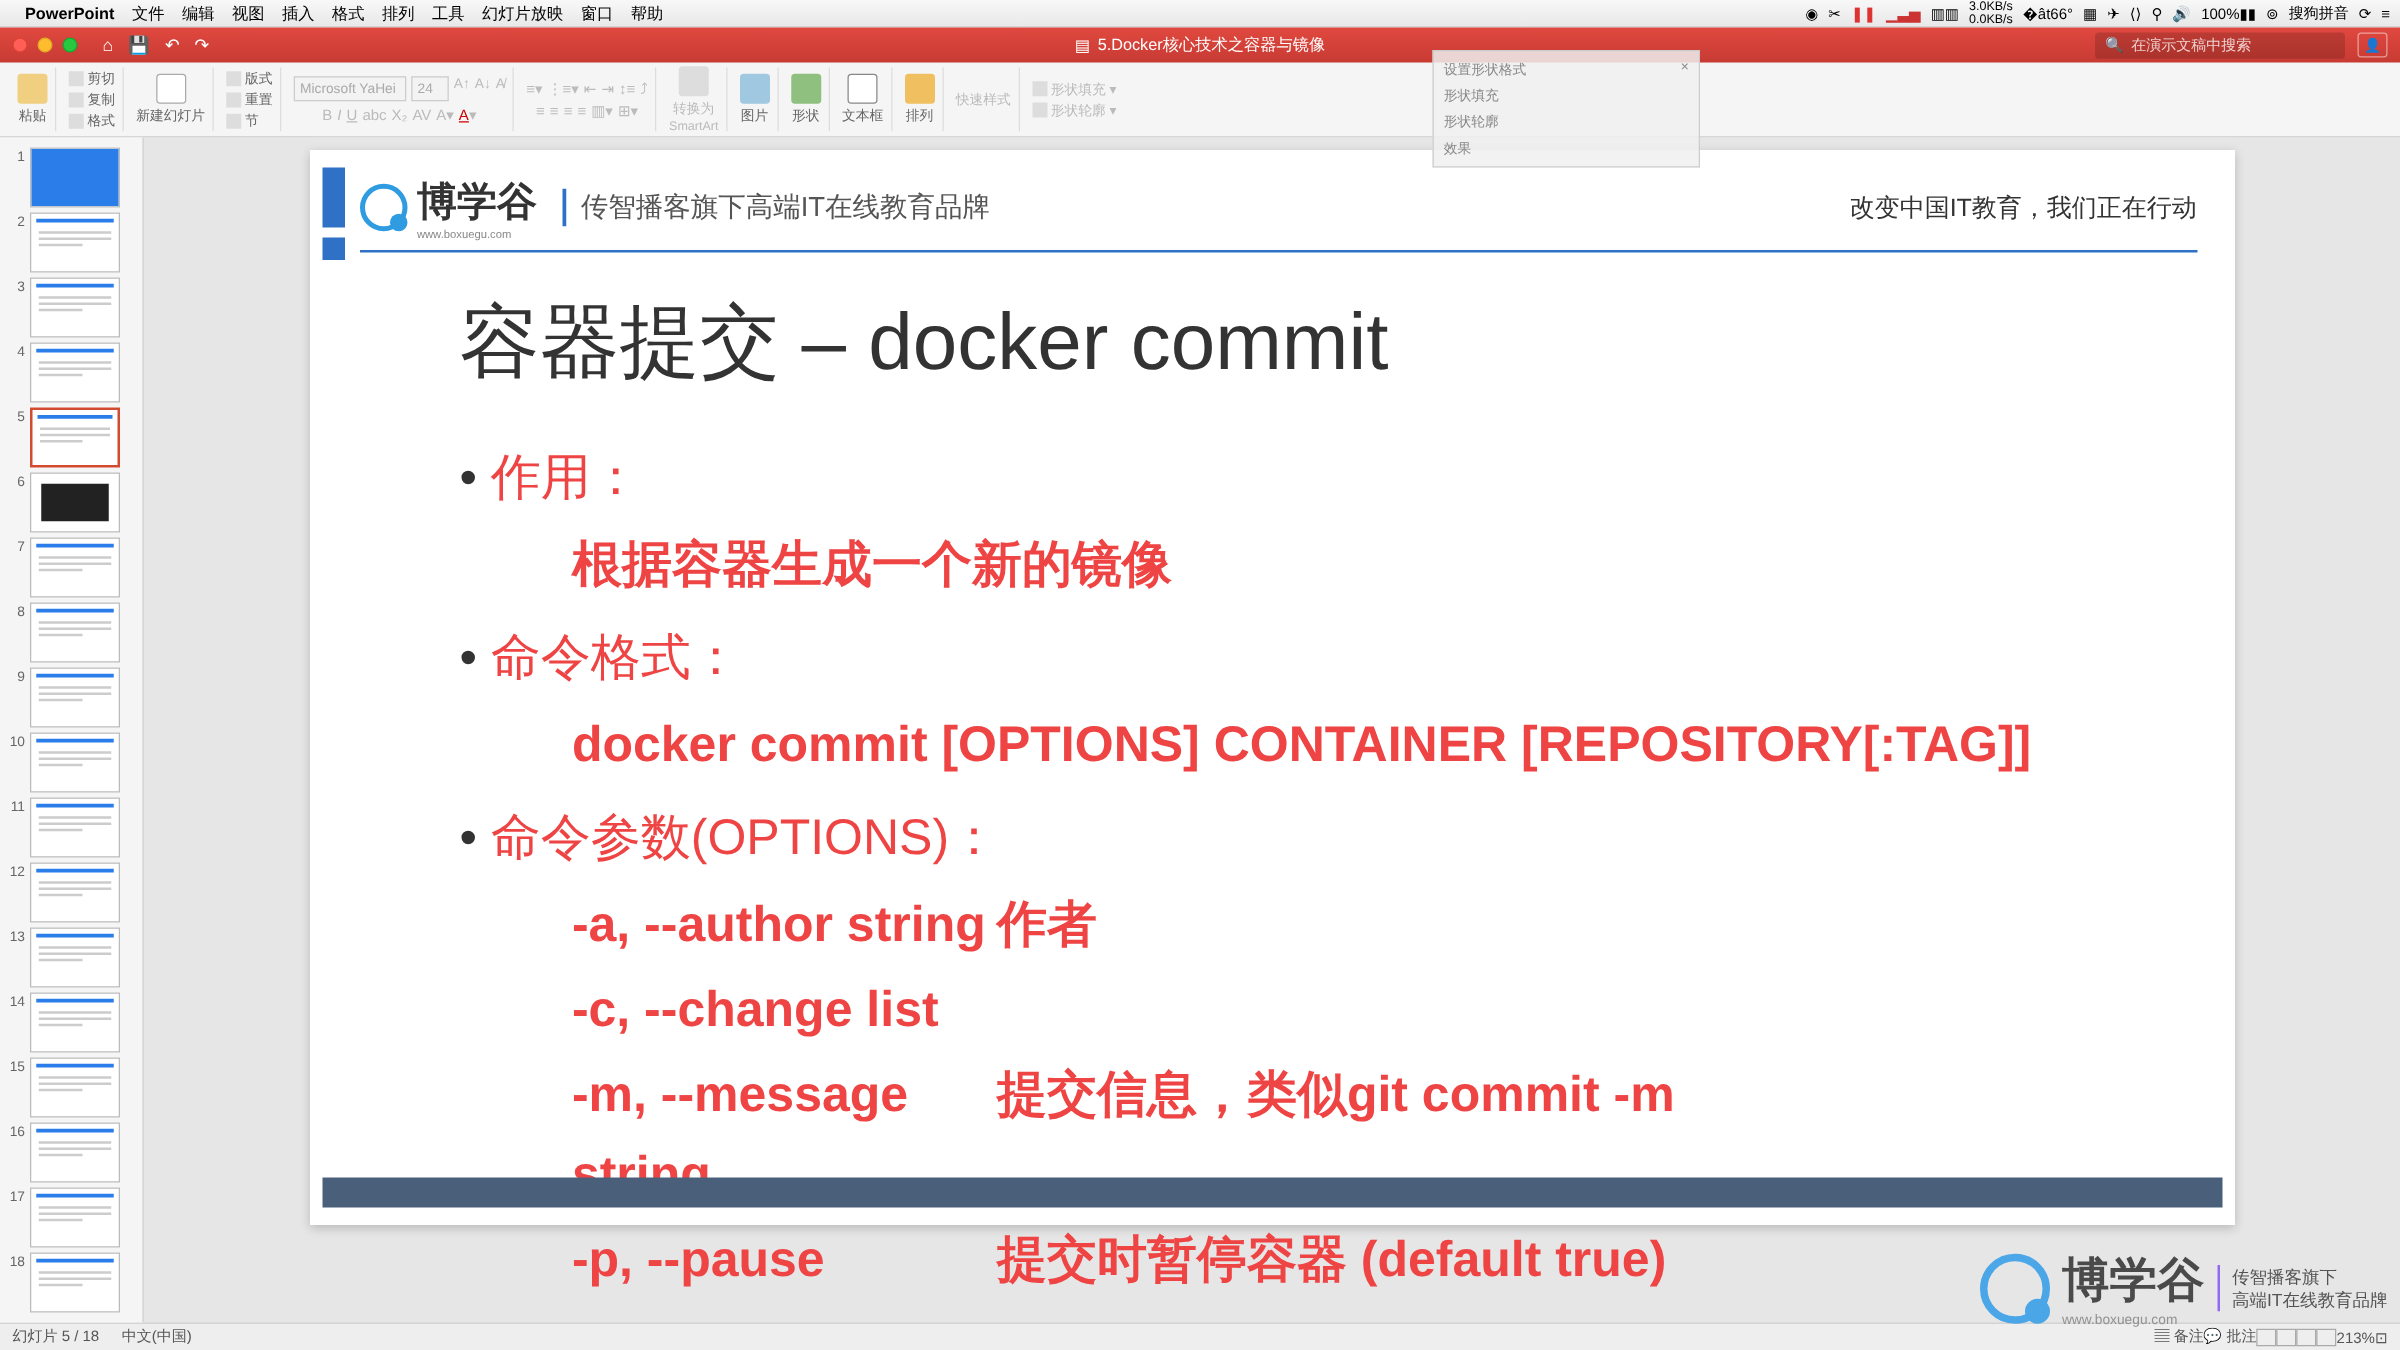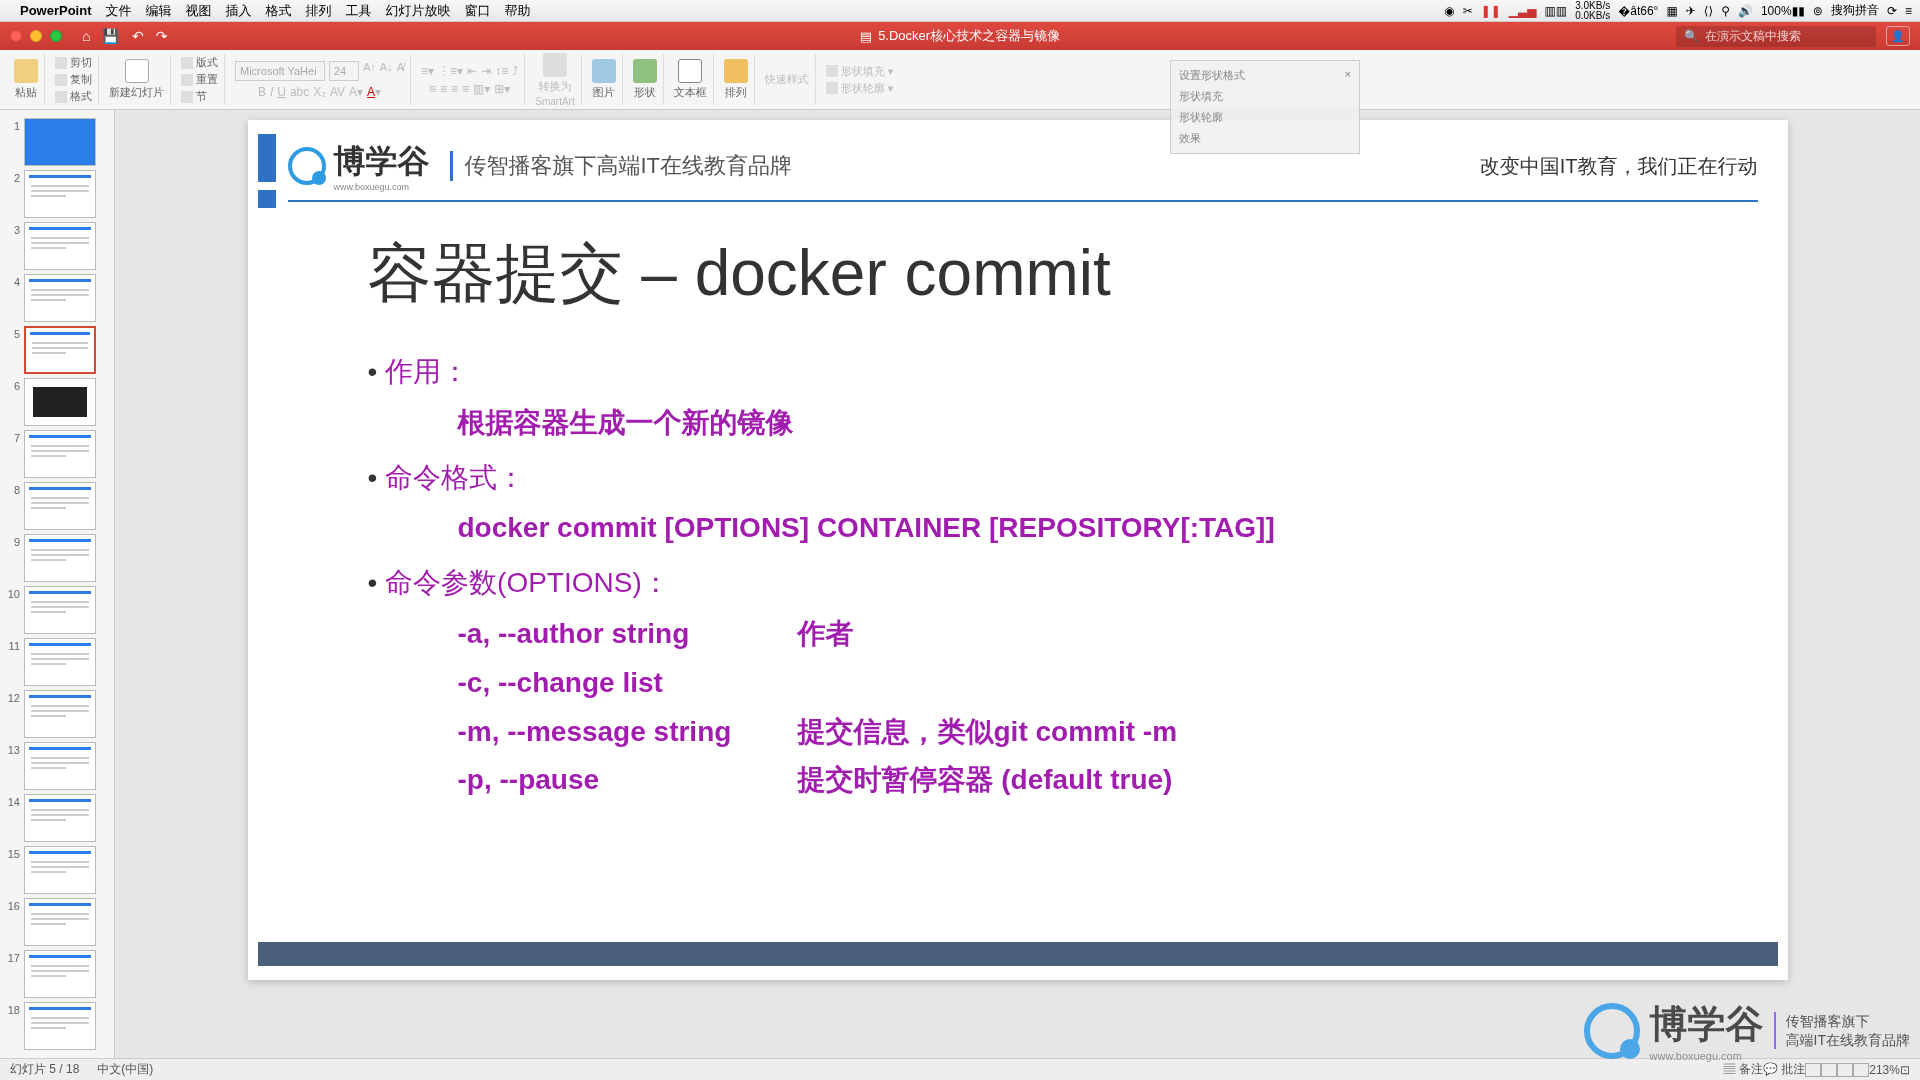--- a/index.html
+++ b/index.html
@@ -60,21 +60,21 @@
 .slide .side-accent2 { position: absolute; left: 10px; top: 70px; width: 18px; height: 18px; background: #2f71c4; }
 .slide .header { position: absolute; top: 20px; left: 40px; right: 30px; display: flex; align-items: center; border-bottom: 2px solid #2f71c4; padding-bottom: 8px; }
 .slide .logo { display: flex; align-items: center; gap: 8px; }
 .slide .logo-icon { width: 38px; height: 38px; border: 4px solid #2f9be0; border-radius: 50%; position: relative; }
 .slide .logo-icon::after { content: ''; position: absolute; width: 14px; height: 14px; background: #2f9be0; border-radius: 50%; right: -4px; bottom: -4px; }
 .slide .logo-text { font-size: 32px; font-weight: bold; color: #333; }
 .slide .logo-sub { font-size: 9px; color: #888; margin-top: -2px; }
 .slide .brand-tag { font-size: 22px; color: #555; margin-left: 20px; border-left: 3px solid #2f71c4; padding-left: 12px; }
 .slide .slogan { margin-left: auto; font-size: 20px; color: #333; }
 .slide .title { position: absolute; top: 110px; left: 120px; font-size: 64px; color: #333; font-weight: normal; }
-.slide .content { position: absolute; top: 230px; left: 120px; right: 60px; font-size: 28px; color: #a21caf; line-height: 1.6; }
+.slide .content { position: absolute; top: 230px; left: 120px; right: 60px; font-size: 40px; color: #ef4444; line-height: 1.6; }
 .slide .content .b1 { margin-bottom: 6px; }
 .slide .content .b1::before { content: '• '; color: #333; }
 .slide .content .indent { margin-left: 90px; font-weight: bold; margin-bottom: 10px; }
 .slide .content .opt-row { margin-left: 90px; display: flex; font-weight: bold; margin-bottom: 4px; }
 .slide .content .opt-row .flag { width: 340px; }
 .slide .footer-bar { position: absolute; bottom: 14px; left: 10px; right: 10px; height: 24px; background: #4a5f7a; }
 
 .notes { height: 34px; background: #f5f5f5; border-top: 1px solid #ccc; padding: 6px 14px; font-size: 13px; color: #999; }
 
 
@@ -83,21 +83,21 @@
 .statusbar .vbtn { width: 16px; height: 14px; border: 1px solid #aaa; }
 
 
 .watermark { position: absolute; right: 10px; bottom: 18px; display: flex; align-items: center; gap: 10px; opacity: 0.9; pointer-events:none; }
 .watermark .wm-icon { width: 56px; height: 56px; border: 6px solid #3aa0e8; border-radius: 50%; position: relative; }
 .watermark .wm-icon::after { content:''; position:absolute; width:20px; height:20px; background:#3aa0e8; border-radius:50%; right:-6px; bottom:-6px; }
 .watermark .wm-text { font-size: 38px; font-weight: bold; color: #3a3a3a; }
 .watermark .wm-sub { font-size: 14px; color: #444; border-left: 2px solid #8b5cf6; padding-left: 10px; line-height: 1.3; }
 
 
-.float-panel { position: absolute; top: 60px; right: 560px; width: 190px; background: rgba(240,240,240,0.85); border: 1px solid #ccc; font-size: 11px; color: #888; padding: 4px; }
+.float-panel { position: absolute; top: 40px; right: 560px; width: 214px; background: rgba(240,240,240,0.85); border: 1px solid #ccc; font-size: 11px; color: #888; padding: 4px; }
 .float-panel .fp-row { padding: 3px 4px; display:flex; justify-content: space-between; }
 </style>
 </head>
 <body>
 
 <div class="mac-menubar">
   <span class="apple"></span>
   <span class="app-name">PowerPoint</span>
   <span class="menu-item">文件</span>
   <span class="menu-item">编辑</span>

